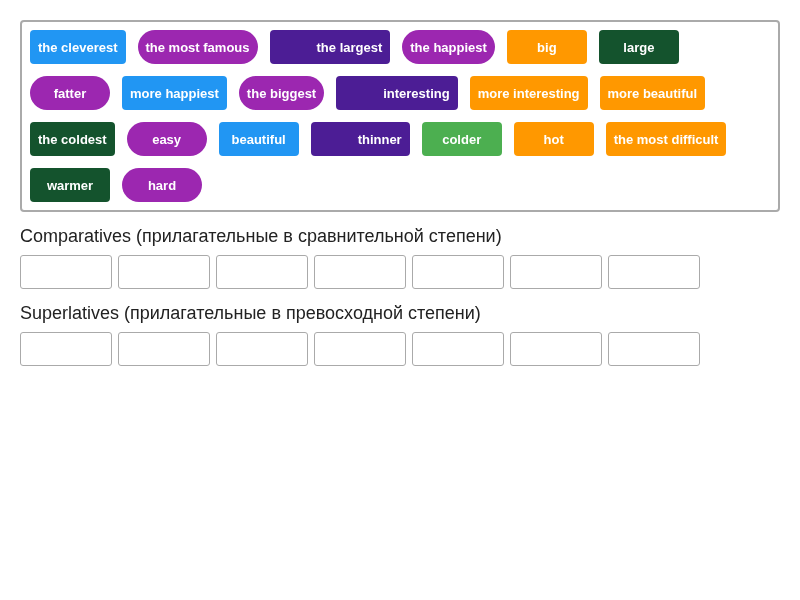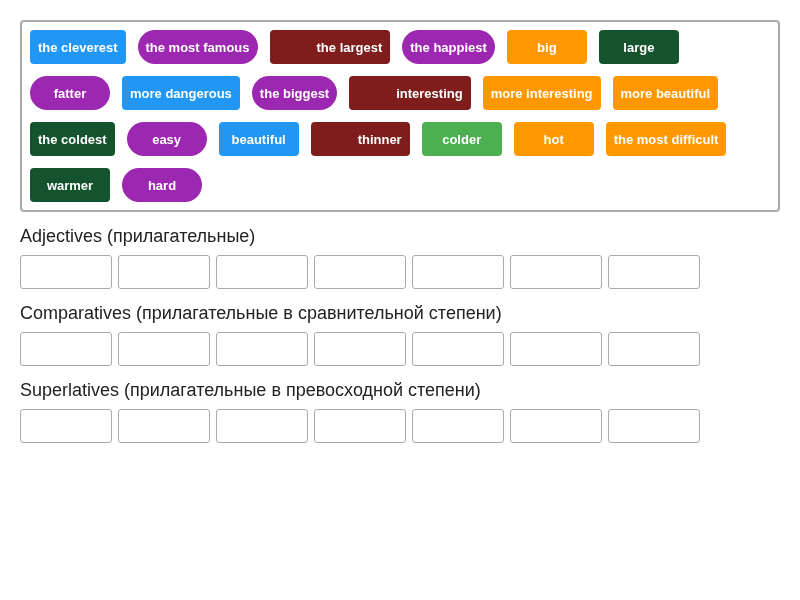--- a/index.html
+++ b/index.html
@@ -34,21 +34,21 @@
       font-size: 13px;
       font-weight: bold;
       text-align: center;
       cursor: pointer;
       min-width: 80px;
       min-height: 34px;
     }
 
     .color-blue   { background: #2196f3; }
     .color-purple { background: #9c27b0; border-radius: 17px; }
-    .color-teal   { background: #7f1d1d; padding-left: 47px; }
+    .color-teal   { background: #4c1d95; padding-left: 47px; }
     .color-green  { background: #4caf50; }
     .color-orange { background: #ff9800; }
     .color-red    { background: #14532d; }
 
     .section-title {
       font-size: 18px;
       margin: 14px 0 8px 0;
       color: #222;
     }
 
@@ -72,48 +72,36 @@
 <div class="outer">
 
   <div class="word-bank">
   <div class="chip color-blue">the cleverest</div>
       <div class="chip color-purple">the most famous</div>
       <div class="chip color-teal">the largest</div>
       <div class="chip color-purple">the happiest</div>
       <div class="chip color-orange">big</div>
       <div class="chip color-red">large</div>
       <div class="chip color-purple">fatter</div>
-      <div class="chip color-blue">more dangerous</div>
+      <div class="chip color-blue">more happiest</div>
       <div class="chip color-purple">the biggest</div>
       <div class="chip color-teal">interesting</div>
       <div class="chip color-orange">more interesting</div>
       <div class="chip color-orange">more beautiful</div>
       <div class="chip color-red">the coldest</div>
       <div class="chip color-purple">easy</div>
       <div class="chip color-blue">beautiful</div>
       <div class="chip color-teal">thinner</div>
       <div class="chip color-green">colder</div>
       <div class="chip color-orange">hot</div>
       <div class="chip color-orange">the most difficult</div>
       <div class="chip color-red">warmer</div>
       <div class="chip color-purple">hard</div>
     </div>
 
-  <div>
-    <div class="section-title">Adjectives (прилагательные)</div>
-    <div class="answer-row">
-    <div class="answer-box"></div>
-        <div class="answer-box"></div>
-        <div class="answer-box"></div>
-        <div class="answer-box"></div>
-        <div class="answer-box"></div>
-        <div class="answer-box"></div>
-        <div class="answer-box"></div>
-      </div>
-  </div>
 
   <div>
     <div class="section-title">Comparatives (прилагательные в сравнительной степени)</div>
     <div class="answer-row">
     <div class="answer-box"></div>
         <div class="answer-box"></div>
         <div class="answer-box"></div>
         <div class="answer-box"></div>
         <div class="answer-box"></div>
         <div class="answer-box"></div>

